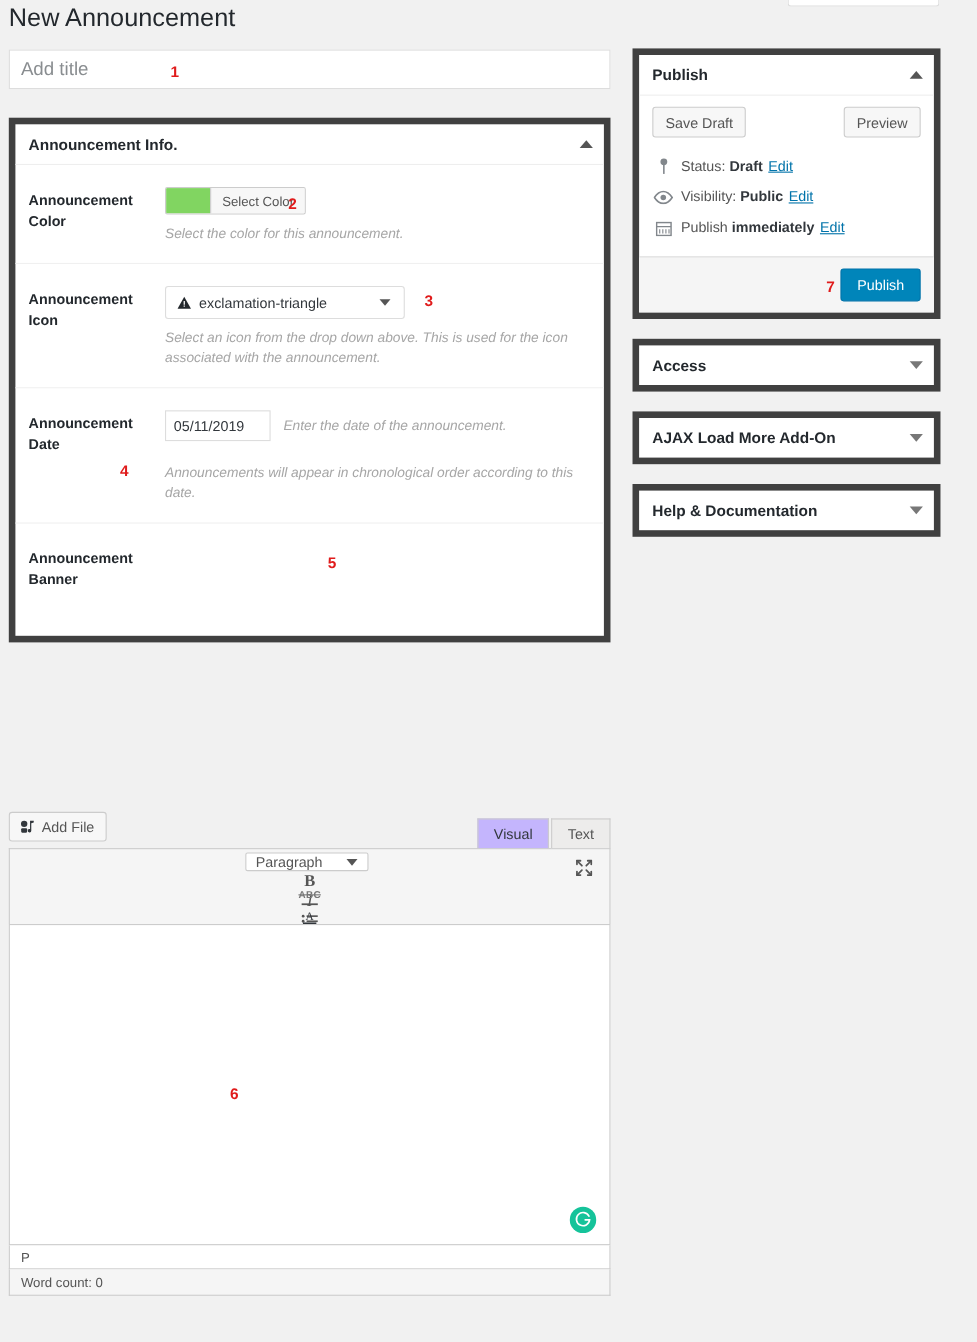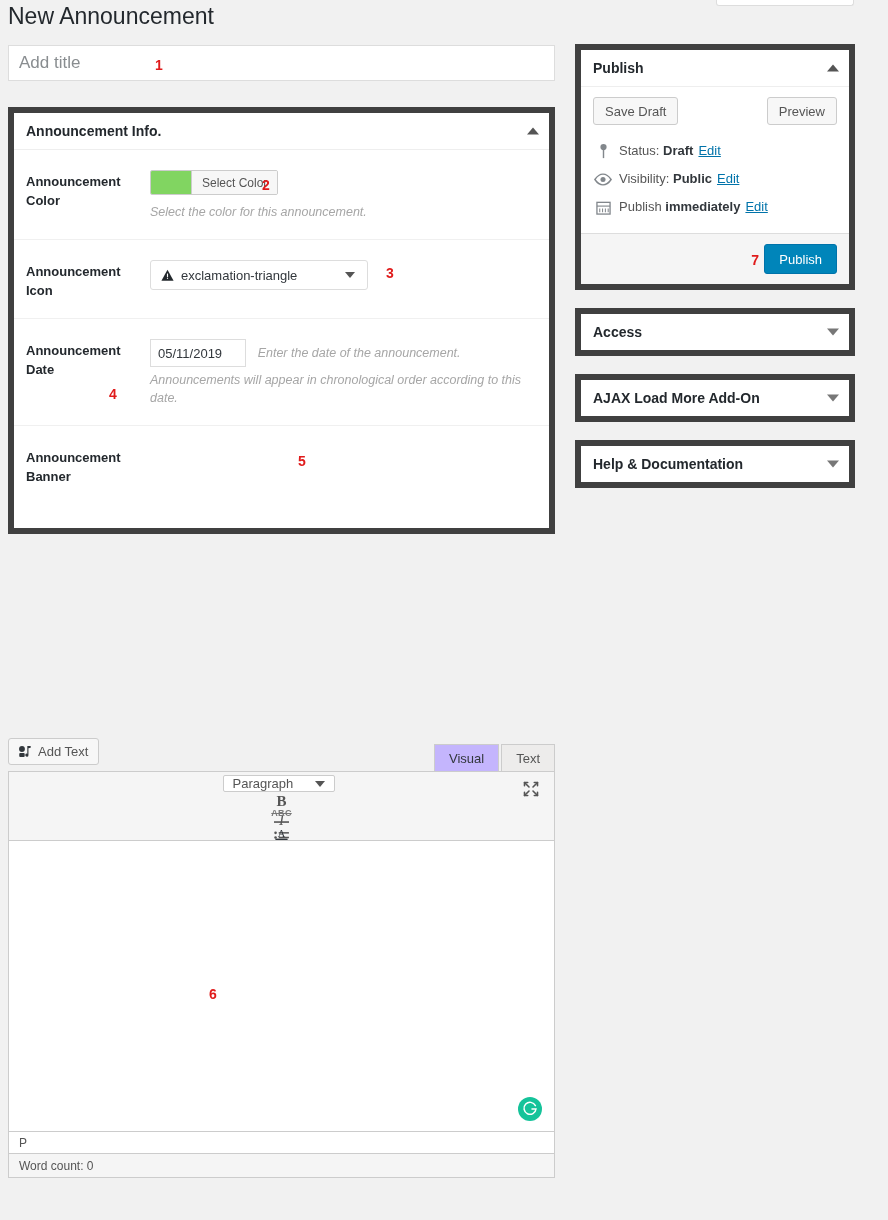--- a/index.html
+++ b/index.html
@@ -318,33 +318,34 @@
           <span>
             <svg width="13" height="13" viewBox="0 0 16 16" fill="#23282d">
               <path d="M8 1L15.5 14.5H0.5L8 1z"></path>
               <path d="M7.3 5.6h1.4v4.2H7.3z" fill="#fff"></path>
               <path d="M7.3 10.7h1.4v1.4H7.3z" fill="#fff"></path>
             </svg>
           </span>
           <span class="sel-label">exclamation-triangle</span>
           <span class="caret"></span>
         </div>
+        <div class="field-desc">Select an icon from the drop down above. This is used for the icon associated with the announcement.</div>
       </div>
       <span class="anno" style="left:372px; top:26px;">3</span>
     </div>
 
     <div class="field-row">
       <div class="field-label">
         <span>Announcement</span><br>
         <span>Date</span>
       </div>
       <div class="field-body">
         <input class="date-input" type="text" value="05/11/2019" style="">
         <span class="field-desc inline" style="margin-left:8px;">Enter the date of the announcement.</span>
-        <div class="field-desc" style="margin-top:4px;">Announcements will appear in chronological order according to this date.</div>
+        <div class="field-desc" style="margin-top:20px;">Announcements will appear in chronological order according to this date.</div>
       </div>
       <span class="anno" style="left:95px; top:68px;">4</span>
     </div>
 
     <div class="field-row last">
       <div class="field-label">
         <span>Announcement</span><br>
         <span>Banner</span>
       </div>
       <span class="anno" style="left:284px; top:28px;">5</span>
@@ -436,21 +437,21 @@
 
   <div class="media-bar">
     <span class="add-media">
       <span>
         <svg width="15" height="15" viewBox="0 0 16 16" fill="#32373c">
           <circle cx="5.3" cy="5.3" r="3.1"></circle>
           <rect x="2.4" y="9.6" width="5.8" height="4.2" rx="1"></rect>
           <path d="M11 2.2v8.1a1.7 1.7 0 1 0 1.2 1.6V4.6l2.4-.7V2.2z"></path>
         </svg>
       </span>
-      <span>Add Text</span>
+      <span>Add File</span>
     </span>
     <div class="ed-tabs">
       <span class="ed-tab active">Visual</span>
       <span class="ed-tab">Text</span>
     </div>
   </div>
 
   <div class="mce-toolbar">
 
     <div class="mce-row">

